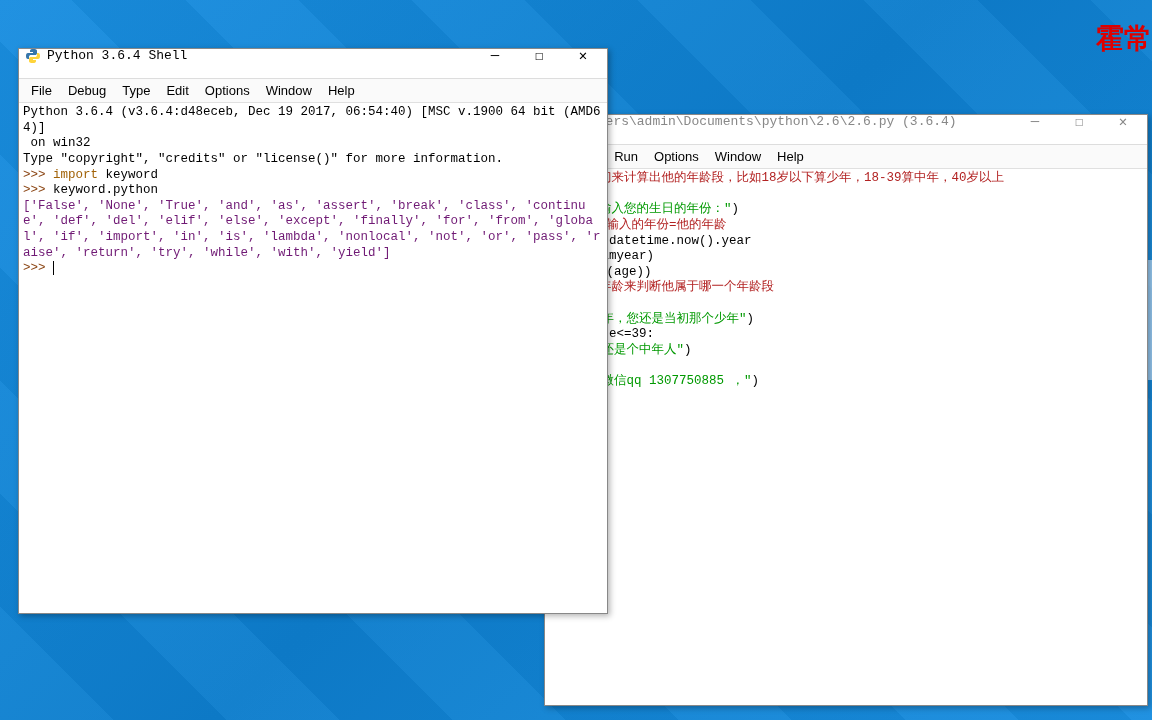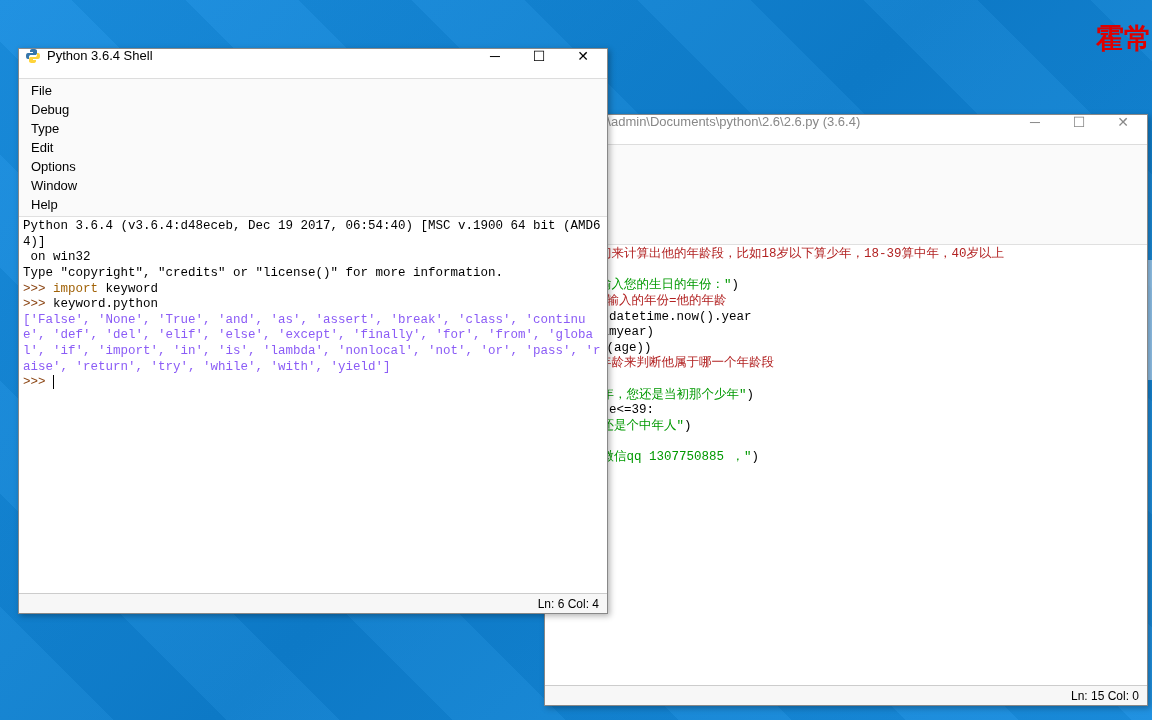--- a/index.html
+++ b/index.html
@@ -16,29 +16,29 @@
   color: #d00; font-size: 28px; font-weight: bold; font-family: Liberation Serif, serif;
 }
 .window {
   position: absolute; background: #fff; border: 1px solid #888;
   box-shadow: 2px 2px 6px rgba(0,0,0,0.3);
   display: flex; flex-direction: column;
 }
 .win-shell { left: 18px; top: 48px; width: 590px; height: 566px; z-index: 2; }
 .win-editor { left: 544px; top: 114px; width: 604px; height: 592px; z-index: 1; }
 .titlebar { height: 30px; display: flex; align-items: center;
-  padding: 0 2px 16px 6px; background: #fff; border-bottom: 1px solid #ddd; }
+  padding: 0 2px 16px 6px; background: #fff; border-bottom: 1px solid #ddd; font-family: Liberation Mono, monospace; }
 .titlebar.inactive { color: #888; }
 .title-icon { width: 16px; height: 16px; margin-right: 6px; }
 .title-text { flex: 1; font-size: 13px; white-space: nowrap; overflow: hidden; }
 .win-controls { display: flex; }
 .win-btn { width: 44px; height: 28px; display: flex; align-items: center;
   justify-content: center; font-size: 14px; }
 .menubar { display: flex; padding: 2px 4px; font-size: 13px;
-  border-bottom: 1px solid #e0e0e0; background: #fafafa; flex-direction: column; }
+  border-bottom: 1px solid #e0e0e0; background: #fafafa; }
 .menu-item { padding: 2px 8px; }
 .content { flex: 1; padding: 2px 4px; font-family: "Courier New", monospace;
   font-size: 12.5px; line-height: 1.25; white-space: pre-wrap; overflow: hidden;
   word-break: break-all; }
 .statusbar { height: 20px; border-top: 1px solid #ccc; display: flex;
   justify-content: flex-end; align-items: center; padding: 0 8px; font-size: 12px;
   background: #f7f7f7; }
 .prompt { color: #8b4513; }
 .kw { color: #a16207; }
 .str { color: #009900; }
@@ -63,23 +63,20 @@
     </div>
   </div>
   <div class="menubar">
     <div class="menu-item">Format</div>
     <div class="menu-item">Run</div>
     <div class="menu-item">Options</div>
     <div class="menu-item">Window</div>
     <div class="menu-item">Help</div>
   </div>
   <div class="content" id="editor-content"><div><span class="comment">生日，我们来计算出他的年龄段，比如18岁以下算少年，18-39算中年，40岁以上</span></div><div>tetime</div><div><span>put(</span><span class="str">"请输入您的生日的年份："</span><span>)</span></div><div><span class="comment">年份-用户输入的年份=他的年龄</span></div><div>atetime.datetime.now().year</div><div>ar-int(imyear)</div><div><span class="str">龄 "</span><span>+str(age))</span></div><div><span class="comment">，根据他年龄来判断他属于哪一个年龄段</span></div><div>:</div><div><span>(</span><span class="str">"您是少年，您还是当初那个少年"</span><span>)</span></div><div><span>8 </span><span class="kw">and</span><span> age&lt;=39:</span></div><div><span>(</span><span class="str">"霍常亮还是个中年人"</span><span>)</span></div><div>:</div><div><span>(</span><span class="str">"霍常亮微信qq 1307750885 ，"</span><span>)</span></div></div>
-  <div class="statusbar">
-    <span>Ln: 15   Col: 0</span>
-  </div>
 </div>
 
 <div class="window win-shell">
   <div class="titlebar">
     <svg class="title-icon" viewBox="0 0 16 16">
       <path fill="#3776ab" d="M8 1c-2 0-3 .5-3 2v1h3v1H3c-1.5 0-2 1-2 3s.5 3 2 3h1V9c0-1.5 1-2 2-2h4c1 0 2-.5 2-2V3c0-1.5-1-2-4-2z"></path>
       <path fill="#ffd43b" d="M8 15c2 0 3-.5 3-2v-1H8v-1h5c1.5 0 2-1 2-3s-.5-3-2-3h-1v2c0 1.5-1 2-2 2H6c-1 0-2 .5-2 2v2c0 1.5 1 2 4 2z"></path>
     </svg>
     <div class="title-text">Python 3.6.4 Shell</div>
     <div class="win-controls">
@@ -95,18 +92,15 @@
     <div class="menu-item">Edit</div>
     <div class="menu-item">Options</div>
     <div class="menu-item">Window</div>
     <div class="menu-item">Help</div>
   </div>
   <div class="content"><span>Python 3.6.4 (v3.6.4:d48eceb, Dec 19 2017, 06:54:40) [MSC v.1900 64 bit (AMD64)]</span>
 <span> on win32</span>
 <span>Type "copyright", "credits" or "license()" for more information.</span>
 <span class="prompt">&gt;&gt;&gt; </span><span class="kw">import</span><span> keyword</span>
 <span class="prompt">&gt;&gt;&gt; </span><span>keyword.python</span>
-<span style="color:#8b5cf6">['False', 'None', 'True', 'and', 'as', 'assert', 'break', 'class', 'continue', 'def', 'del', 'elif', 'else', 'except', 'finally', 'for', 'from', 'global', 'if', 'import', 'in', 'is', 'lambda', 'nonlocal', 'not', 'or', 'pass', 'raise', 'return', 'try', 'while', 'with', 'yield']</span>
+<span style="color:#701a75">['False', 'None', 'True', 'and', 'as', 'assert', 'break', 'class', 'continue', 'def', 'del', 'elif', 'else', 'except', 'finally', 'for', 'from', 'global', 'if', 'import', 'in', 'is', 'lambda', 'nonlocal', 'not', 'or', 'pass', 'raise', 'return', 'try', 'while', 'with', 'yield']</span>
 <span class="prompt">&gt;&gt;&gt; </span><span class="cursor"> </span></div>
-  <div class="statusbar">
-    <span>Ln: 6   Col: 4</span>
-  </div>
 </div>
 
 </body></html>

